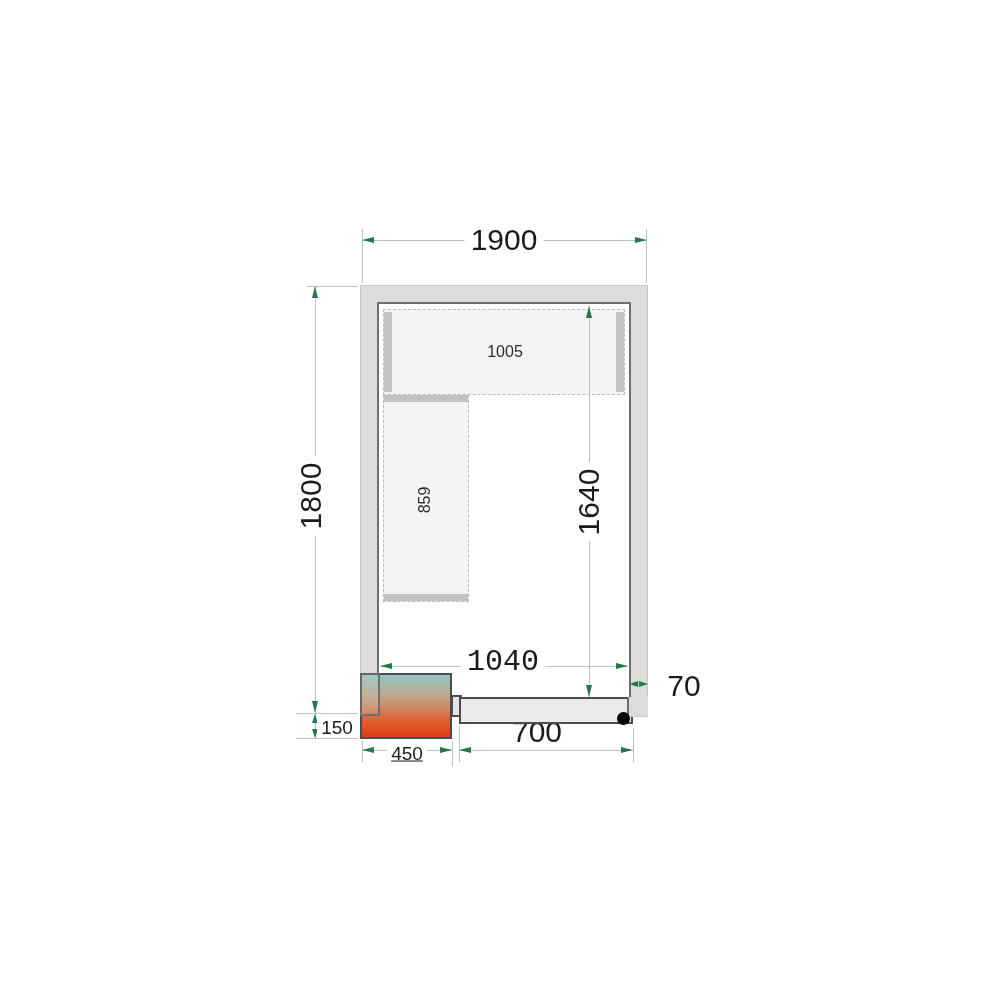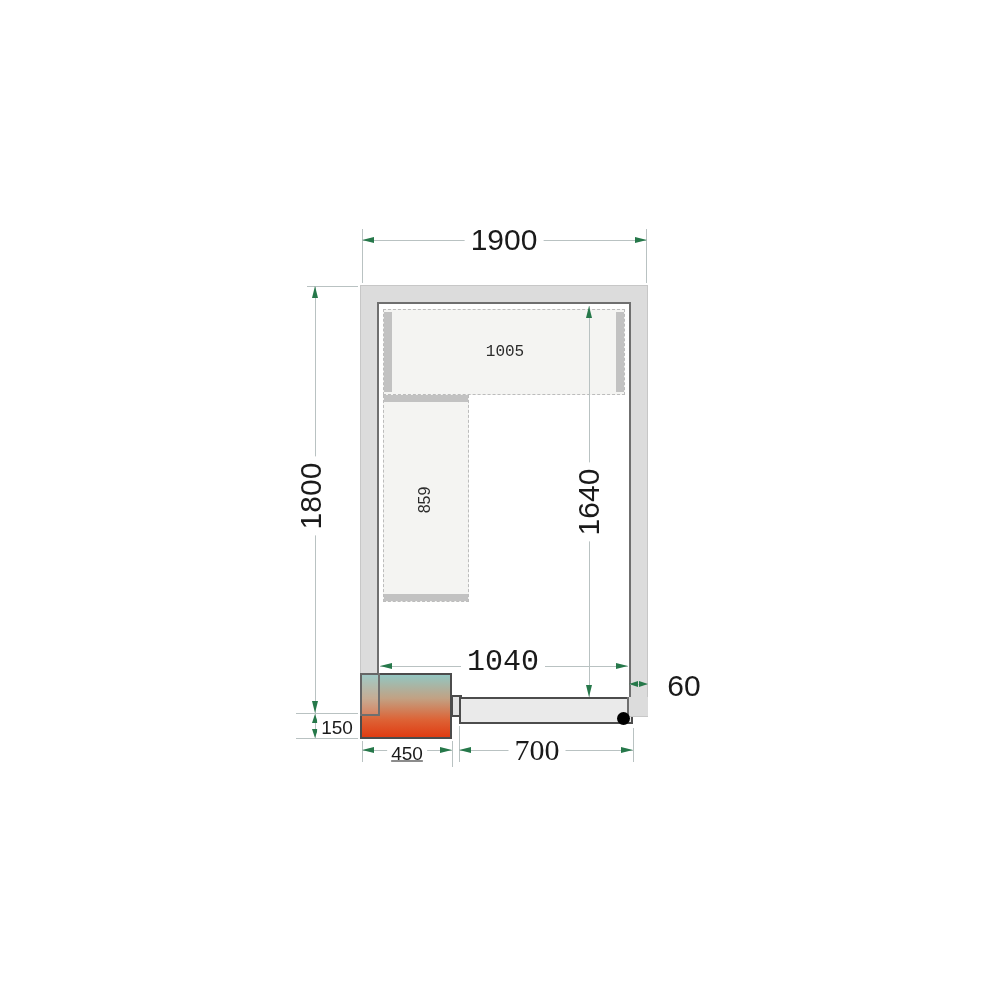--- a/index.html
+++ b/index.html
@@ -57,21 +57,21 @@
   <div class="abs interior" style="left:377px;top:302px;width:254px;height:398px;"></div>
 
   <div class="abs shelf" style="left:383px;top:309px;width:242px;height:86px;"></div>
   <div class="abs shelfbar" style="left:384px;top:312px;width:8px;height:80px;"></div>
   <div class="abs shelfbar" style="left:616px;top:312px;width:8px;height:80px;"></div>
 
   <div class="abs shelf" style="left:383px;top:395px;width:86px;height:207px;"></div>
   <div class="abs shelfbar" style="left:384px;top:395px;width:84px;height:7px;"></div>
   <div class="abs shelfbar" style="left:384px;top:594px;width:84px;height:7px;"></div>
 
-  <div class="shelflabel" style="left:505px;top:352px;font-family:Liberation Mono, monospace;">1005</div>
+  <div class="shelflabel" style="left:505px;top:352px;">1005</div>
   <div class="shelflabel rot" style="left:425px;top:500px;">859</div>
 
   <div class="vline" style="left:362px;top:229px;height:54px;"></div>
   <div class="vline" style="left:646px;top:229px;height:54px;"></div>
   <div class="hline" style="left:362px;top:240px;width:285px;"></div>
   <div class="ar ar-l" style="left:362px;top:237px;"></div>
   <div class="ar ar-r" style="left:635px;top:237px;"></div>
   <div class="dimlabel" style="left:504px;top:240px;">1900</div>
 
   <div class="hline" style="left:307px;top:286px;width:51px;"></div>
@@ -87,41 +87,41 @@
   <div class="dimlabel rot" style="left:589px;top:502px;">1640</div>
 
   <div class="hline" style="left:380px;top:666px;width:248px;"></div>
   <div class="ar ar-l" style="left:380px;top:663px;"></div>
   <div class="ar ar-r" style="left:616px;top:663px;"></div>
   <div class="dimlabel" style="left:503px;top:662px;font-family:Liberation Mono, monospace;">1040</div>
 
   <div class="hline" style="left:630px;top:684px;width:17px;"></div>
   <div class="ar ar-s ar-l" style="left:629px;top:681px;"></div>
   <div class="ar ar-s ar-r" style="left:639px;top:681px;"></div>
-  <div class="dimlabel" style="left:684px;top:686px;">60</div>
+  <div class="dimlabel" style="left:684px;top:686px;">70</div>
 
   <div class="hline" style="left:296px;top:738px;width:62px;"></div>
   <div class="vline" style="left:315px;top:714px;height:24px;"></div>
   <div class="ar ar-s ar-u" style="left:312px;top:714px;"></div>
   <div class="ar ar-s ar-d" style="left:312px;top:729px;"></div>
   <div class="dimlabel small" style="left:337px;top:727px;">150</div>
 
   <div class="vline" style="left:362px;top:741px;height:21px;"></div>
   <div class="vline" style="left:452px;top:741px;height:26px;"></div>
   <div class="hline" style="left:362px;top:750px;width:90px;"></div>
   <div class="ar ar-l" style="left:362px;top:747px;"></div>
   <div class="ar ar-r" style="left:440px;top:747px;"></div>
   <div class="dimlabel small" style="left:407px;top:753px;text-decoration:underline;">450</div>
 
   <div class="vline" style="left:459px;top:726px;height:36px;"></div>
   <div class="vline" style="left:633px;top:728px;height:34px;"></div>
   <div class="hline" style="left:459px;top:750px;width:174px;"></div>
   <div class="ar ar-l" style="left:459px;top:747px;"></div>
   <div class="ar ar-r" style="left:621px;top:747px;"></div>
-  <div class="dimlabel" style="left:537px;top:750px;font-family:Liberation Serif, serif;">700</div>
+  <div class="dimlabel" style="left:537px;top:732px;">700</div>
 
   <div class="abs unit" style="left:360px;top:673px;width:92px;height:66px;"></div>
   <div class="abs wall-overlay" style="left:360px;top:673px;width:20px;height:43px;"></div>
   <div class="abs hinge" style="left:451px;top:695px;width:11px;height:22px;"></div>
   <div class="abs door" style="left:459px;top:697px;width:174px;height:27px;"></div>
   <div class="abs wall-patch" style="left:627px;top:697px;width:21px;height:20px;"></div>
   <div class="abs dot" style="left:617px;top:712px;width:13px;height:13px;"></div>
 
 </div>
 

